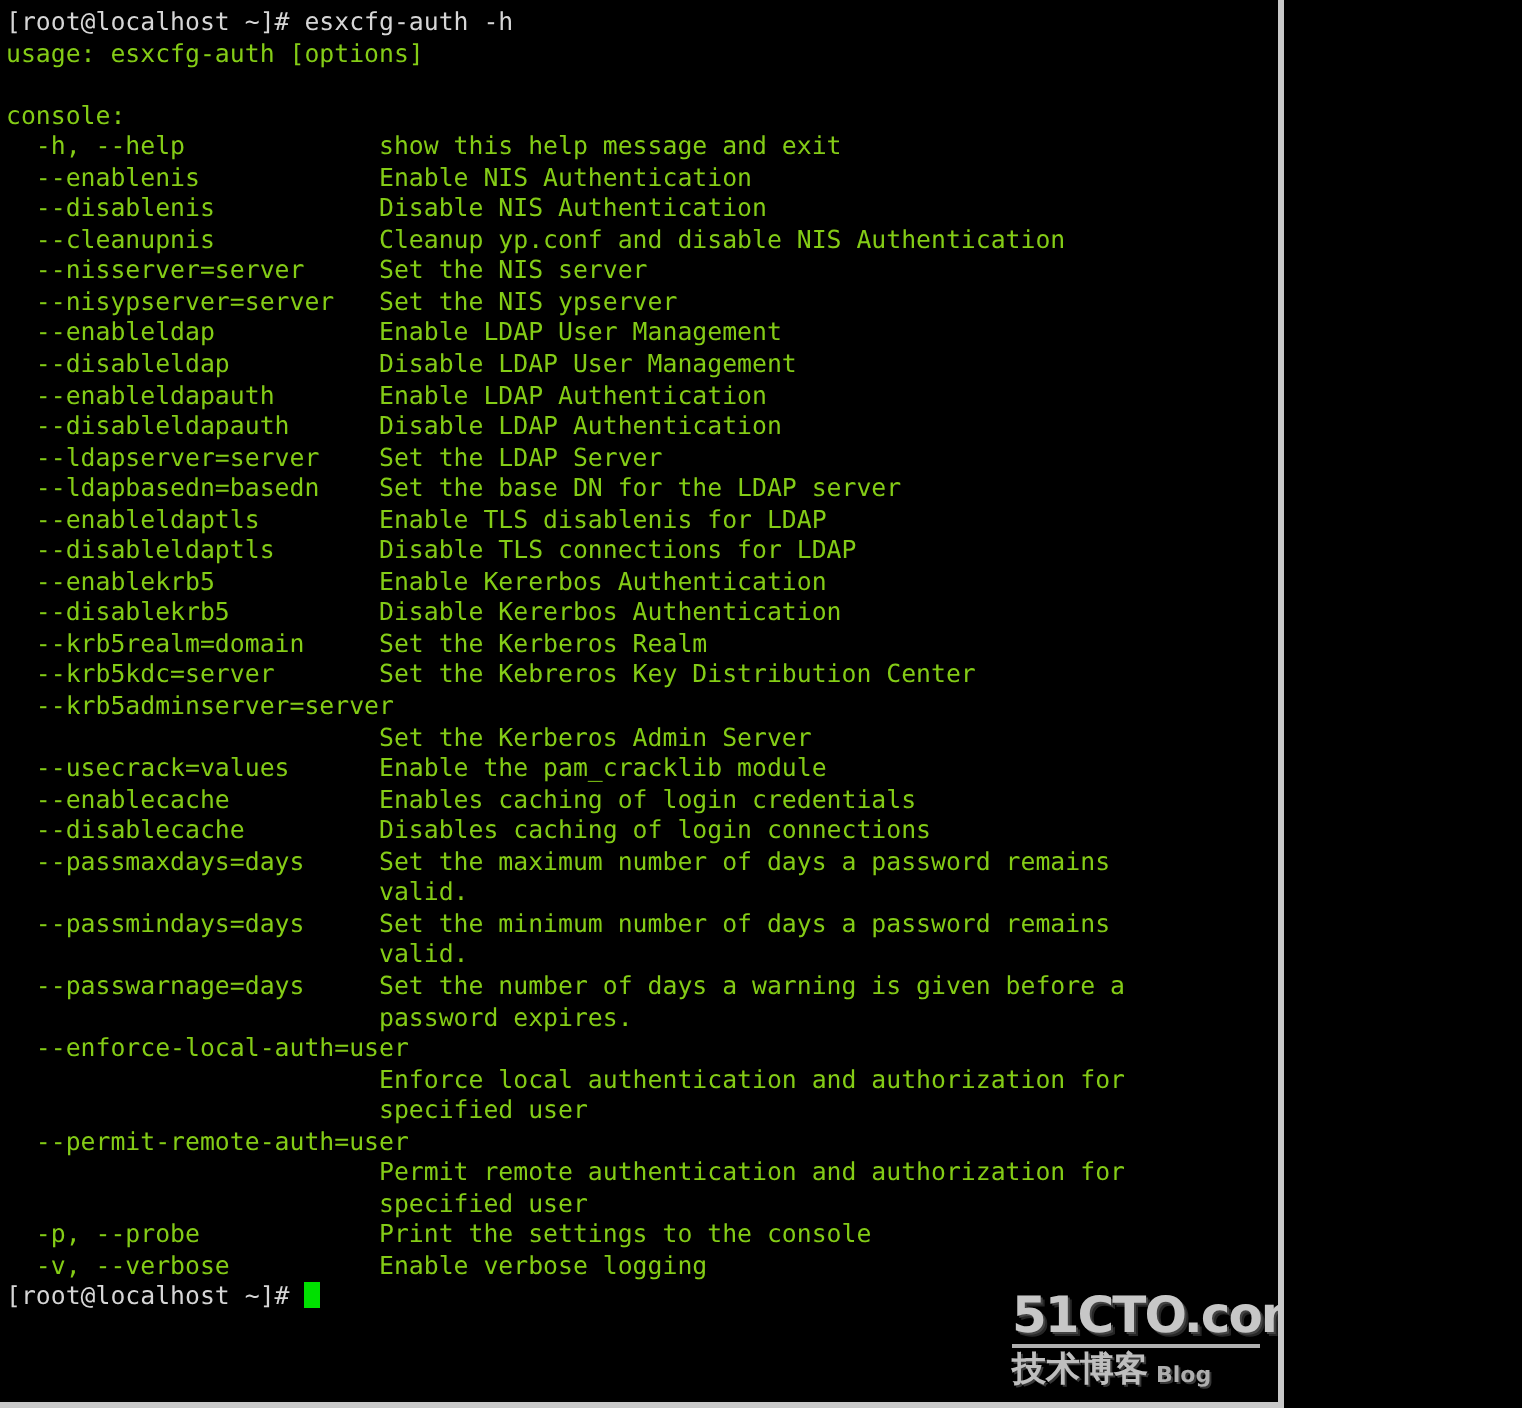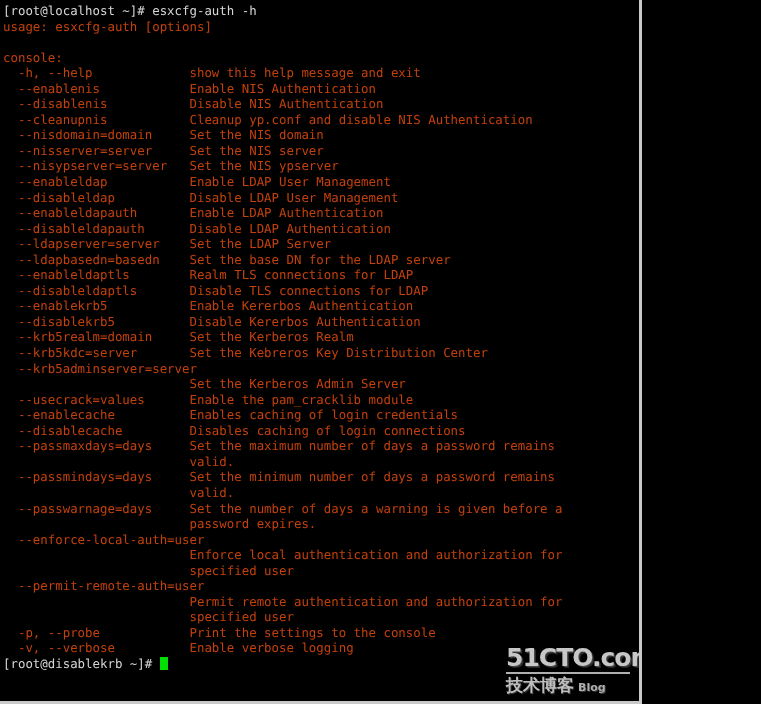--- a/index.html
+++ b/index.html
@@ -34,21 +34,21 @@
     padding: 3px 0 0 3px;
     box-sizing: border-box;
   }
   .term-line {
     height: 15.55px;
     line-height: 15.55px;
     white-space: pre;
     font-family: "DejaVu Sans Mono", "Liberation Mono", monospace;
     font-size: 12.4px;
     letter-spacing: 0px;
-    color: #c2410c;
+    color: #84cc16;
     text-rendering: geometricPrecision;
   }
   .term-line .seg {
     white-space: pre;
   }
   .prompt-line {
     color: #d6d6d6;
   }
   #cursor-block {
     display: inline-block;
@@ -116,30 +116,29 @@
 
     <div class="term-line"></div>
 
     <div class="term-line">console:</div>
 
     <div id="options-list">
         <div class="term-line">  -h, --help             show this help message and exit</div>
         <div class="term-line">  --enablenis            Enable NIS Authentication</div>
         <div class="term-line">  --disablenis           Disable NIS Authentication</div>
         <div class="term-line">  --cleanupnis           Cleanup yp.conf and disable NIS Authentication</div>
-        <div class="term-line">  --nisdomain=domain     Set the NIS domain</div>
         <div class="term-line">  --nisserver=server     Set the NIS server</div>
         <div class="term-line">  --nisypserver=server   Set the NIS ypserver</div>
         <div class="term-line">  --enableldap           Enable LDAP User Management</div>
         <div class="term-line">  --disableldap          Disable LDAP User Management</div>
         <div class="term-line">  --enableldapauth       Enable LDAP Authentication</div>
         <div class="term-line">  --disableldapauth      Disable LDAP Authentication</div>
         <div class="term-line">  --ldapserver=server    Set the LDAP Server</div>
         <div class="term-line">  --ldapbasedn=basedn    Set the base DN for the LDAP server</div>
-        <div class="term-line">  --enableldaptls        Realm TLS connections for LDAP</div>
+        <div class="term-line">  --enableldaptls        Enable TLS disablenis for LDAP</div>
         <div class="term-line">  --disableldaptls       Disable TLS connections for LDAP</div>
         <div class="term-line">  --enablekrb5           Enable Kererbos Authentication</div>
         <div class="term-line">  --disablekrb5          Disable Kererbos Authentication</div>
         <div class="term-line">  --krb5realm=domain     Set the Kerberos Realm</div>
         <div class="term-line">  --krb5kdc=server       Set the Kebreros Key Distribution Center</div>
         <div class="term-line">  --krb5adminserver=server</div>
         <div class="term-line">                         Set the Kerberos Admin Server</div>
         <div class="term-line">  --usecrack=values      Enable the pam_cracklib module</div>
         <div class="term-line">  --enablecache          Enables caching of login credentials</div>
         <div class="term-line">  --disablecache         Disables caching of login connections</div>
@@ -152,21 +151,21 @@
         <div class="term-line">  --enforce-local-auth=user</div>
         <div class="term-line">                         Enforce local authentication and authorization for</div>
         <div class="term-line">                         specified user</div>
         <div class="term-line">  --permit-remote-auth=user</div>
         <div class="term-line">                         Permit remote authentication and authorization for</div>
         <div class="term-line">                         specified user</div>
         <div class="term-line">  -p, --probe            Print the settings to the console</div>
         <div class="term-line">  -v, --verbose          Enable verbose logging</div>
       </div>
 
-    <div class="term-line prompt-line"><span class="seg">[root@disablekrb ~]# </span><span id="cursor-block"></span></div>
+    <div class="term-line prompt-line"><span class="seg">[root@localhost ~]# </span><span id="cursor-block"></span></div>
   </div>
 
   <div id="watermark">
     <div id="watermark-main">51CTO.com</div>
     <div id="watermark-rule"></div>
     <div id="watermark-sub">
       <span id="watermark-cn">技术博客</span>
       <span id="watermark-blog">Blog</span>
     </div>
   </div>

